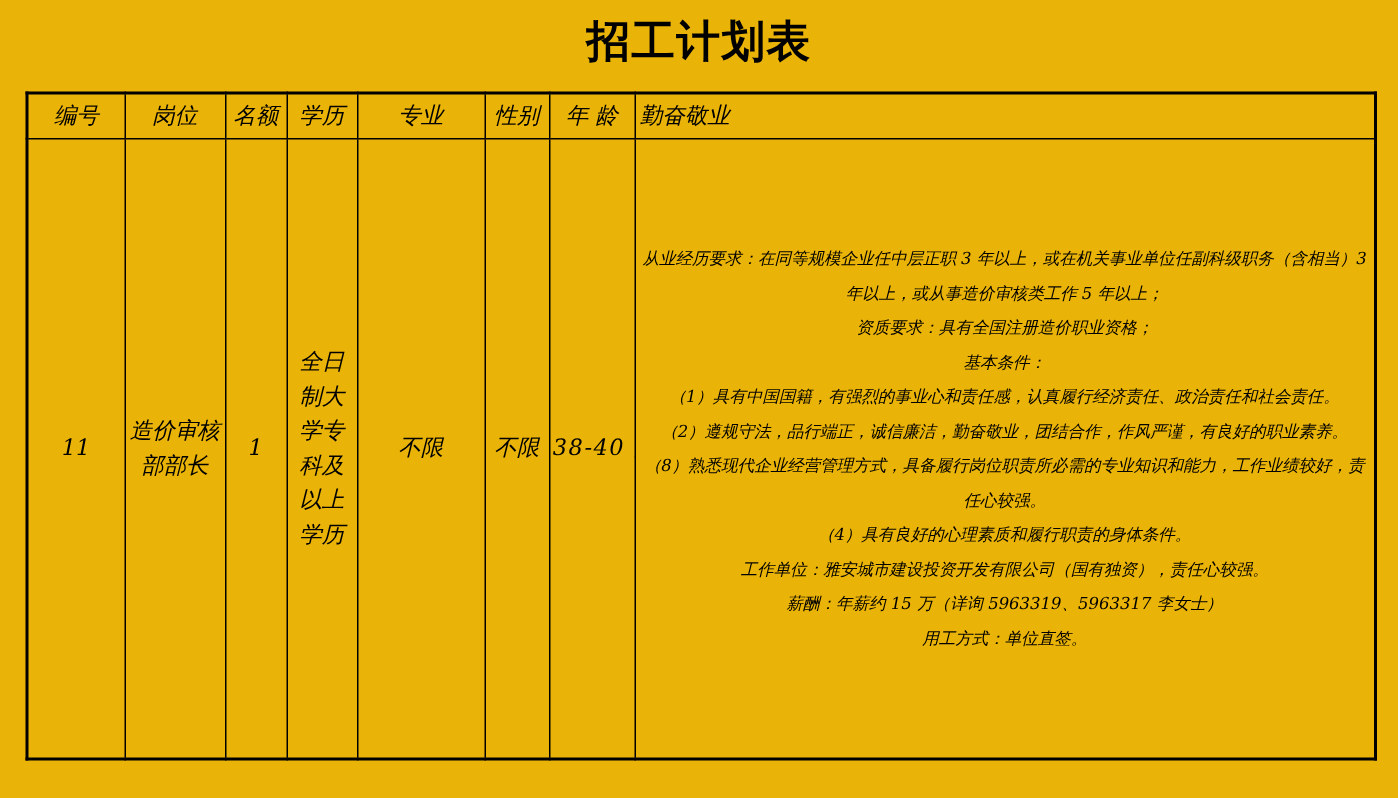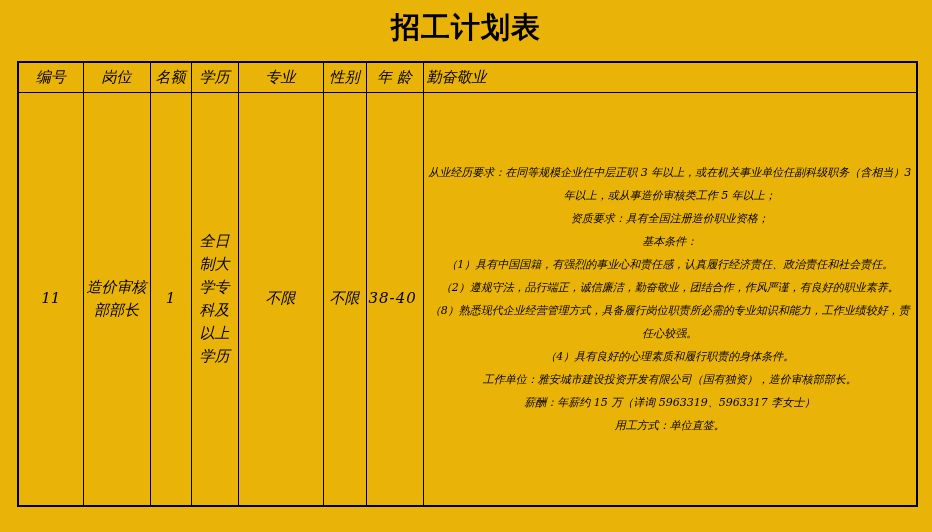--- a/index.html
+++ b/index.html
@@ -114,21 +114,21 @@
         <td>不限</td>
         <td class="cell-age">38-40 岁</td>
         <td class="req">
           <p>从业经历要求：在同等规模企业任中层正职 3 年以上，或在机关事业单位任副科级职务（含相当）3 年以上，或从事造价审核类工作 5 年以上；</p>
           <p>资质要求：具有全国注册造价职业资格；</p>
           <p>基本条件：</p>
           <p>（1）具有中国国籍，有强烈的事业心和责任感，认真履行经济责任、政治责任和社会责任。</p>
           <p>（2）遵规守法，品行端正，诚信廉洁，勤奋敬业，团结合作，作风严谨，有良好的职业素养。</p>
           <p>（8）熟悉现代企业经营管理方式，具备履行岗位职责所必需的专业知识和能力，工作业绩较好，责任心较强。</p>
           <p>（4）具有良好的心理素质和履行职责的身体条件。</p>
-          <p>工作单位：雅安城市建设投资开发有限公司（国有独资），造价审核部部长。</p>
+          <p>工作单位：雅安城市建设投资开发有限公司（国有独资），责任心较强。</p>
           <p>薪酬：年薪约 15 万（详询 5963319、5963317 李女士）</p>
           <p>用工方式：单位直签。</p>
         </td>
       </tr>
     </tbody>
   </table>
 
 </div>
 
 </body></html>

